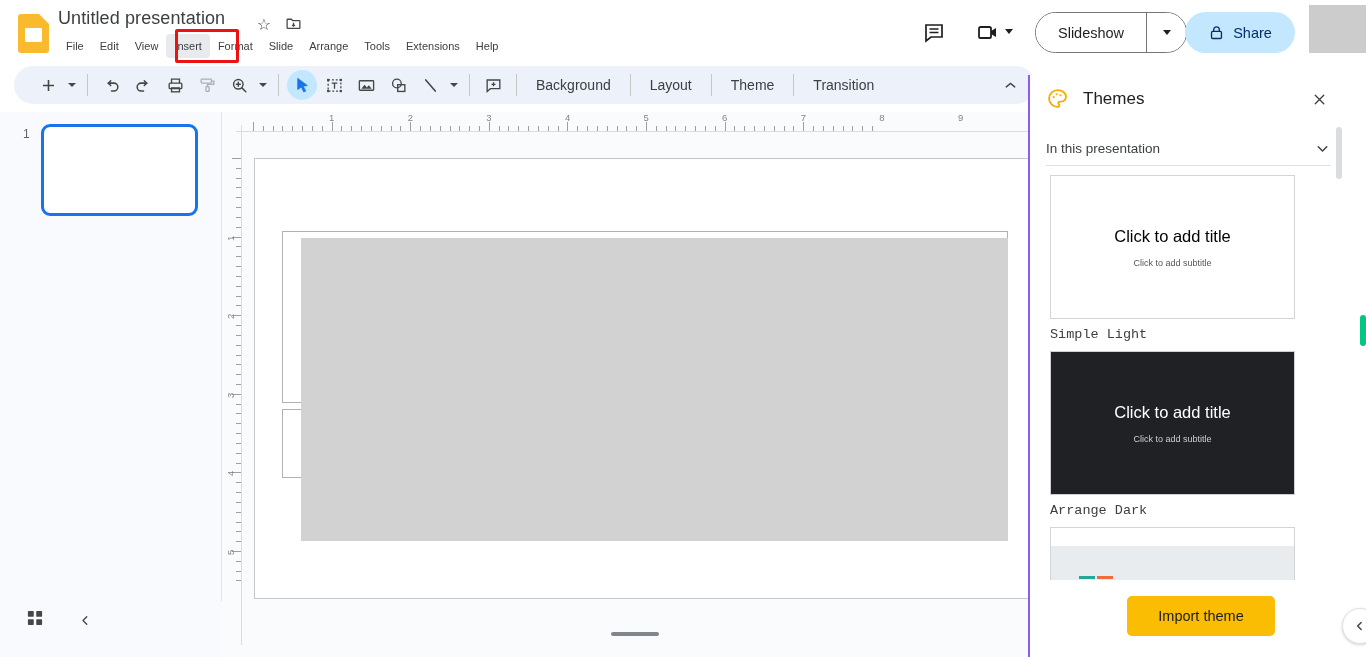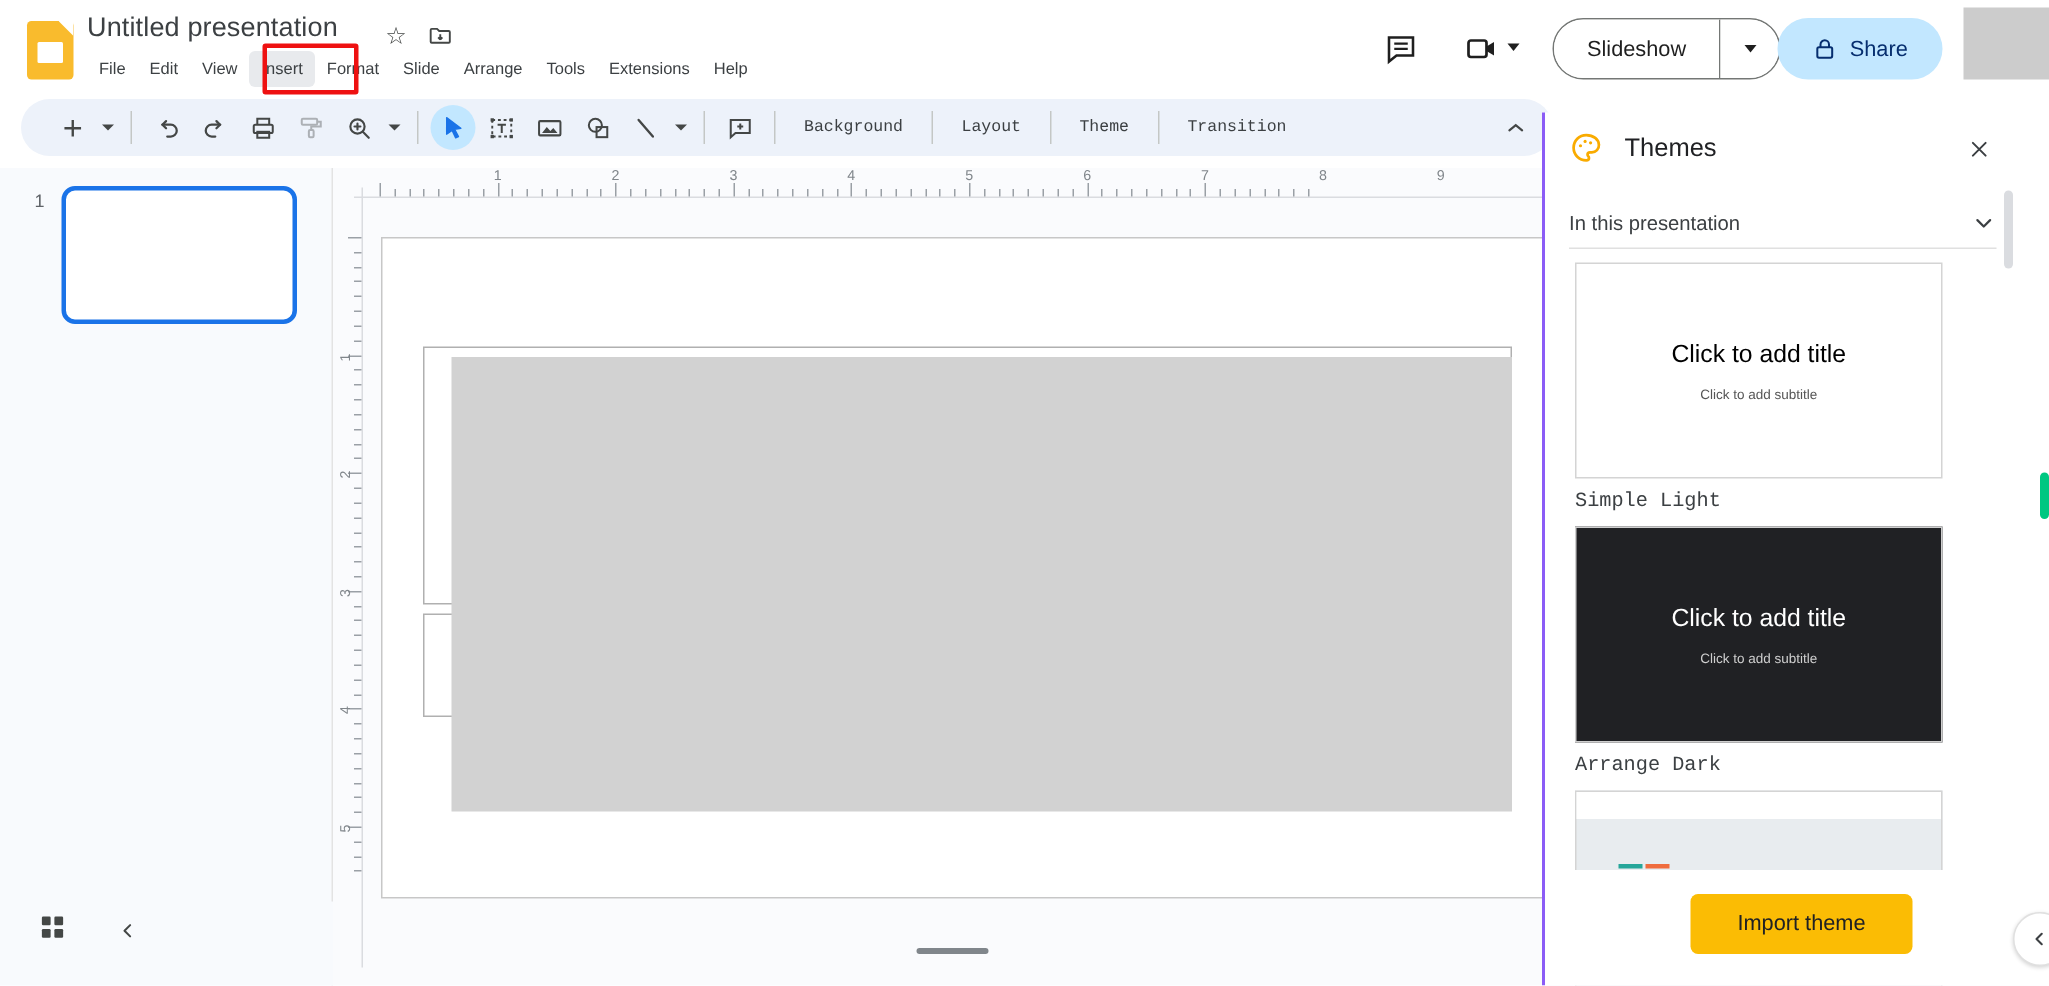--- a/index.html
+++ b/index.html
@@ -109,22 +109,22 @@
   .tb-caret {
     width: 16px; height: 30px; display: flex; align-items: center; justify-content: center;
     cursor: pointer; flex: none;
   }
   .tb-caret i {
     width: 0; height: 0; border-left: 4px solid transparent;
     border-right: 4px solid transparent; border-top: 4.5px solid #444746;
   }
   .tb-sep { width: 1px; height: 22px; background: #c4c7c5; margin: 0 7px; flex: none; }
   .tb-text {
-    font-size: 11px; color: #3c4043; padding: 6px 12px; border-radius: 4px;
-    cursor: pointer; white-space: nowrap; flex: none; font-family: Liberation Mono, monospace;
+    font-size: 14px; color: #3c4043; padding: 6px 12px; border-radius: 4px;
+    cursor: pointer; white-space: nowrap; flex: none;
   }
   .tb-collapse {
     position: absolute; right: 10px; top: 4px; width: 30px; height: 30px;
     display: flex; align-items: center; justify-content: center; cursor: pointer; color: #444746;
   }
 
   
   .filmstrip {
     position: absolute; left: 0; top: 112px; width: 222px; height: 545px;
     background: #f8fafd; border-right: 1px solid #e3e3e3;

